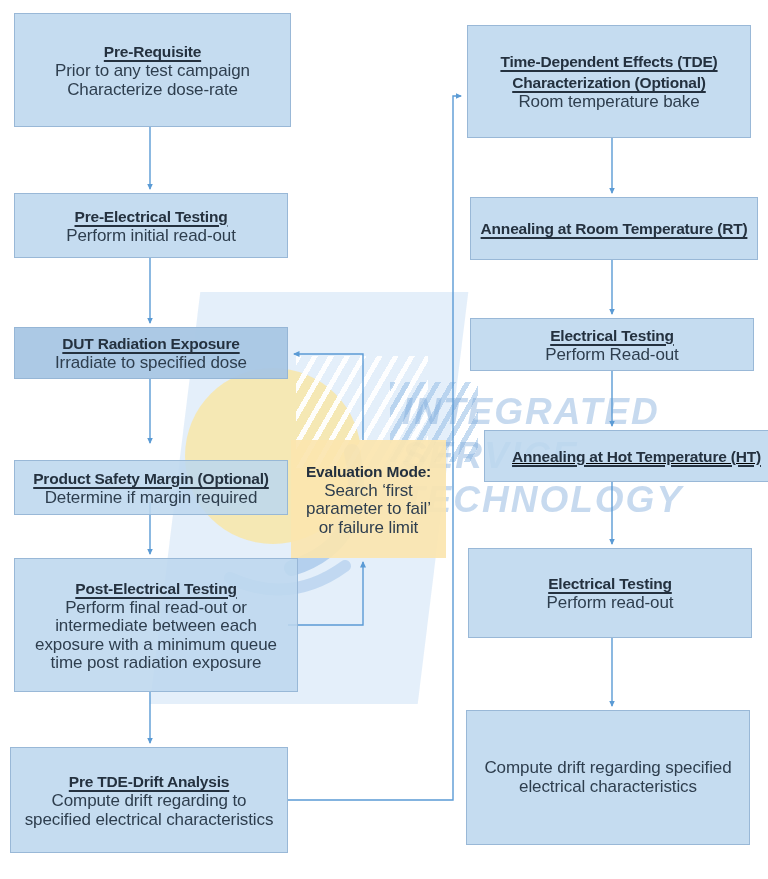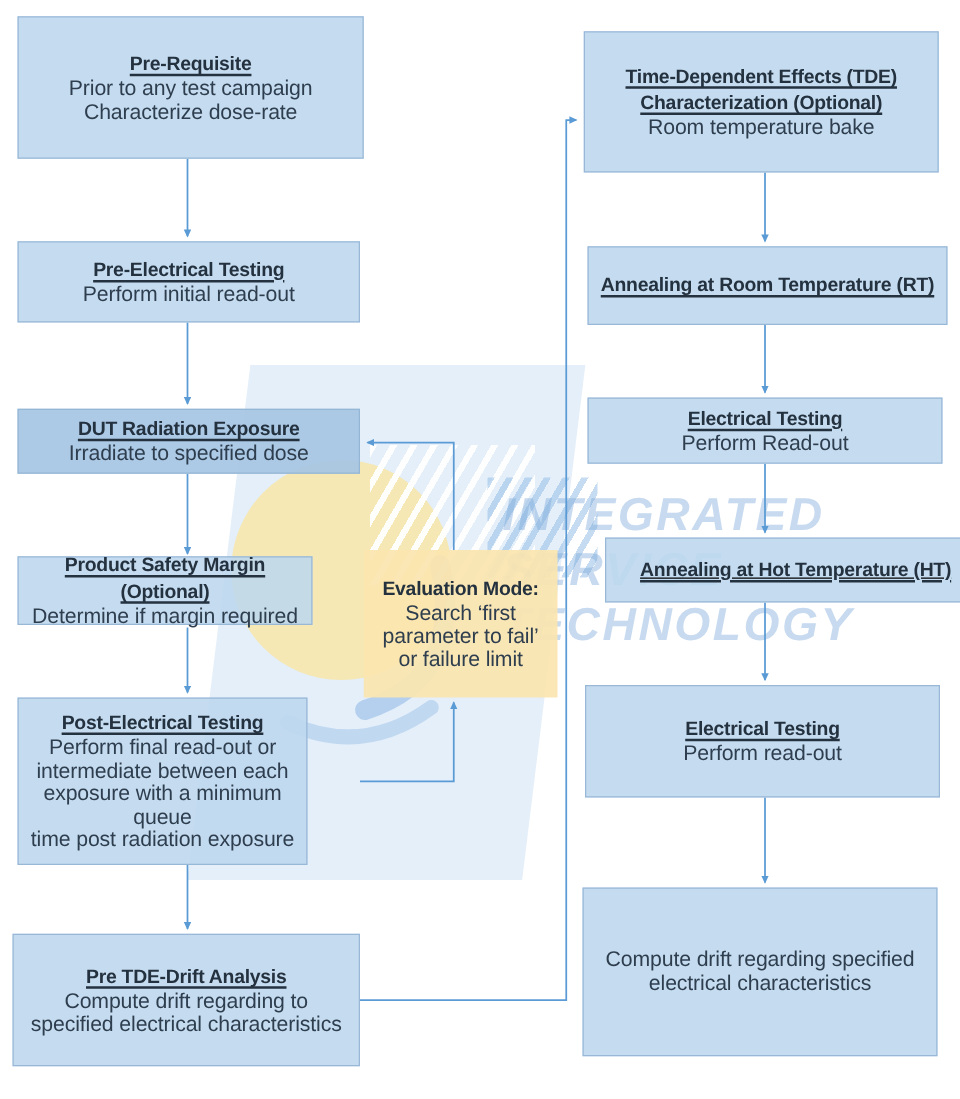--- a/index.html
+++ b/index.html
@@ -47,22 +47,22 @@
   .btitle{
     font-size:15.5px;font-weight:bold;color:#24313F;letter-spacing:-0.2px;line-height:21px;
     text-decoration:underline;text-decoration-thickness:1.5px;text-underline-offset:3px;
   }
   .btitle.noline{text-decoration:none;}
   .bline{font-size:17px;color:#2E3E4E;line-height:18.5px;letter-spacing:-0.1px;}
   
   .b-prereq   {left:14px;top:13px;width:277px;height:114px;}
   .b-preelec  {left:14px;top:193px;width:274px;height:65px;}
   .b-dut      {left:14px;top:327px;width:274px;height:52px;text-align:center;}
-  .b-margin   {left:14px;top:445px;width:236px;height:55px;}
-  .b-postelec {left:14px;top:558px;width:232px;height:134px;}
+  .b-margin   {left:14px;top:460px;width:274px;height:55px;}
+  .b-postelec {left:14px;top:558px;width:284px;height:134px;}
   .b-pretde   {left:10px;top:747px;width:278px;height:106px;}
   .b-eval     {left:291px;top:440px;width:155px;height:118px;}
   .b-tde      {left:467px;top:25px;width:284px;height:113px;align-items:center;}
   .b-annrt    {left:470px;top:197px;width:288px;height:63px;}
   .b-elec1    {left:470px;top:318px;width:284px;height:53px;}
   .b-annht    {left:484px;top:430px;width:305px;height:52px;text-decoration:underline;}
   .b-elec2    {left:468px;top:548px;width:284px;height:90px;}
   .b-posttde  {left:466px;top:710px;width:284px;height:135px;}
 </style>
 </head>

